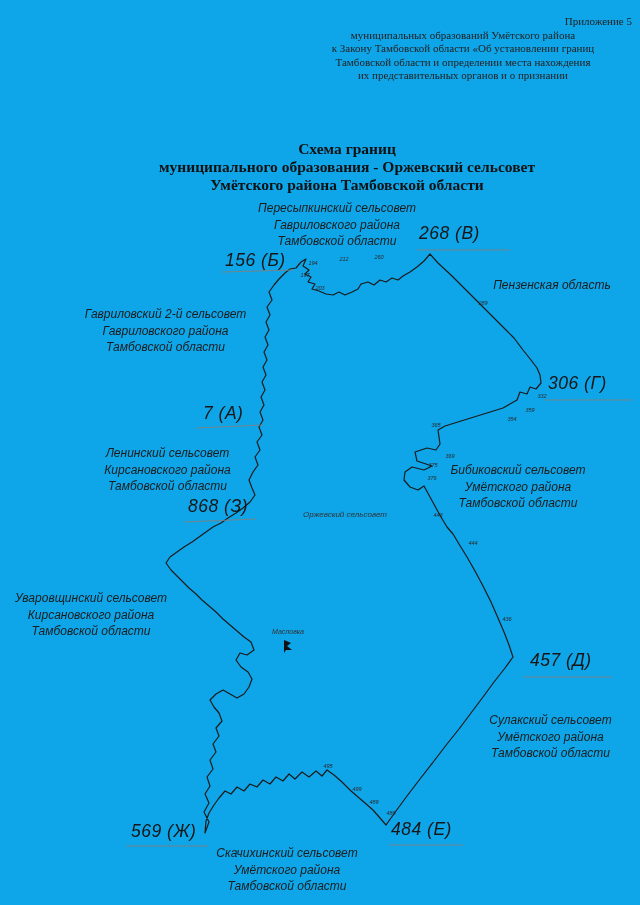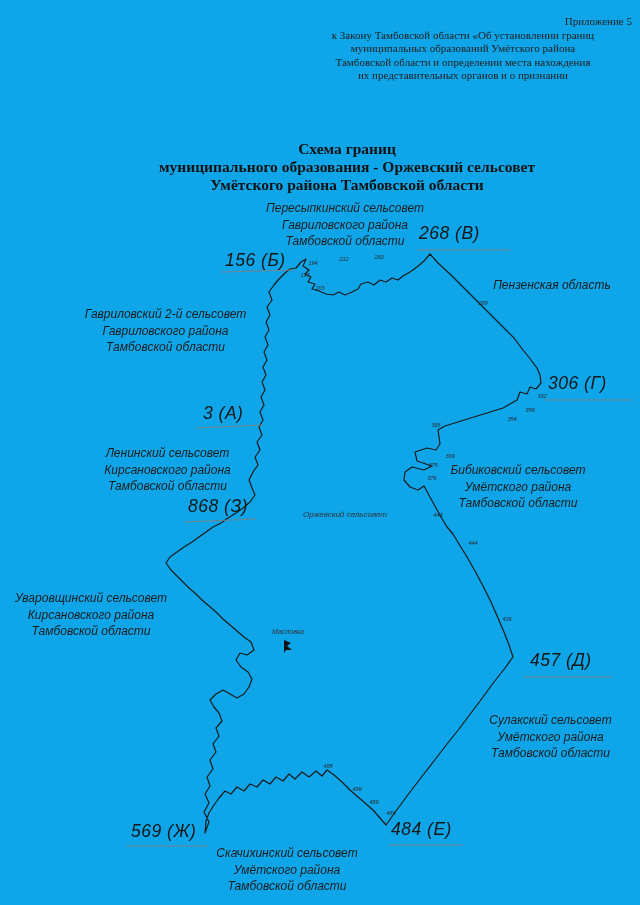--- a/index.html
+++ b/index.html
@@ -49,22 +49,22 @@
   }
   svg.map-svg{position:absolute;left:0;top:0;}
 </style>
 </head>
 <body>
 
 <div class="page">
 
   <div class="appendix">
     <div class="first">Приложение 5</div>
+    <div>муниципальных образований Умётского района</div>
     <div>к Закону Тамбовской области «Об установлении границ</div>
-    <div>муниципальных образований Умётского района</div>
     <div>Тамбовской области и определении места нахождения</div>
     <div>их представительных органов и о признании</div>
   </div>
 
   <div class="map-title">
     <div>Схема границ</div>
     <div>муниципального образования - Оржевский сельсовет</div>
     <div>Умётского района Тамбовской области</div>
   </div>
 
@@ -86,21 +86,21 @@
       <line x1="196" y1="428" x2="263" y2="425"></line>
       <line x1="184" y1="522" x2="256" y2="519"></line>
       <line x1="523" y1="677" x2="612" y2="677"></line>
       <line x1="126" y1="846" x2="208" y2="846"></line>
       <line x1="389" y1="845" x2="463" y2="845"></line>
     </g>
 
     <path fill="#111" d="M284,653 L284,640 L291,643 L287,646 L292,650 L286,650 Z"></path>
   </svg>
 
-  <div class="region-label" style="left:235px;top:200px;width:220px;">
+  <div class="region-label" style="left:227px;top:200px;width:220px;">
     <span>Пересыпкинский сельсовет</span>
     <span>Гавриловского района</span>
     <span>Тамбовской области</span>
   </div>
 
   <div class="region-label" style="left:462px;top:277px;width:180px;">
     <span>Пензенская область</span>
   </div>
 
   <div class="region-label" style="left:58px;top:306px;width:215px;">
@@ -135,21 +135,21 @@
 
   <div class="region-label" style="left:182px;top:845px;width:210px;">
     <span>Скачихинский сельсовет</span>
     <span>Умётского района</span>
     <span>Тамбовской области</span>
   </div>
 
   <div class="vertex-label" style="left:225px;top:250px;">156 (Б)</div>
   <div class="vertex-label" style="left:419px;top:223px;">268 (В)</div>
   <div class="vertex-label" style="left:548px;top:373px;">306 (Г)</div>
-  <div class="vertex-label" style="left:203px;top:403px;">3 (А)</div>
+  <div class="vertex-label" style="left:203px;top:403px;">7 (А)</div>
   <div class="vertex-label" style="left:188px;top:496px;">868 (З)</div>
   <div class="vertex-label" style="left:530px;top:650px;">457 (Д)</div>
   <div class="vertex-label" style="left:131px;top:821px;">569 (Ж)</div>
   <div class="vertex-label" style="left:391px;top:819px;">484 (Е)</div>
 
   <div class="inner-label" style="left:295px;top:510px;width:100px;">Оржевский сельсовет</div>
   <div class="village-label" style="left:258px;top:628px;width:60px;">Масловка</div>
 
   <span class="ptnum" style="left:313px;top:263px;">194</span>
   <span class="ptnum" style="left:305px;top:275px;">197</span>

